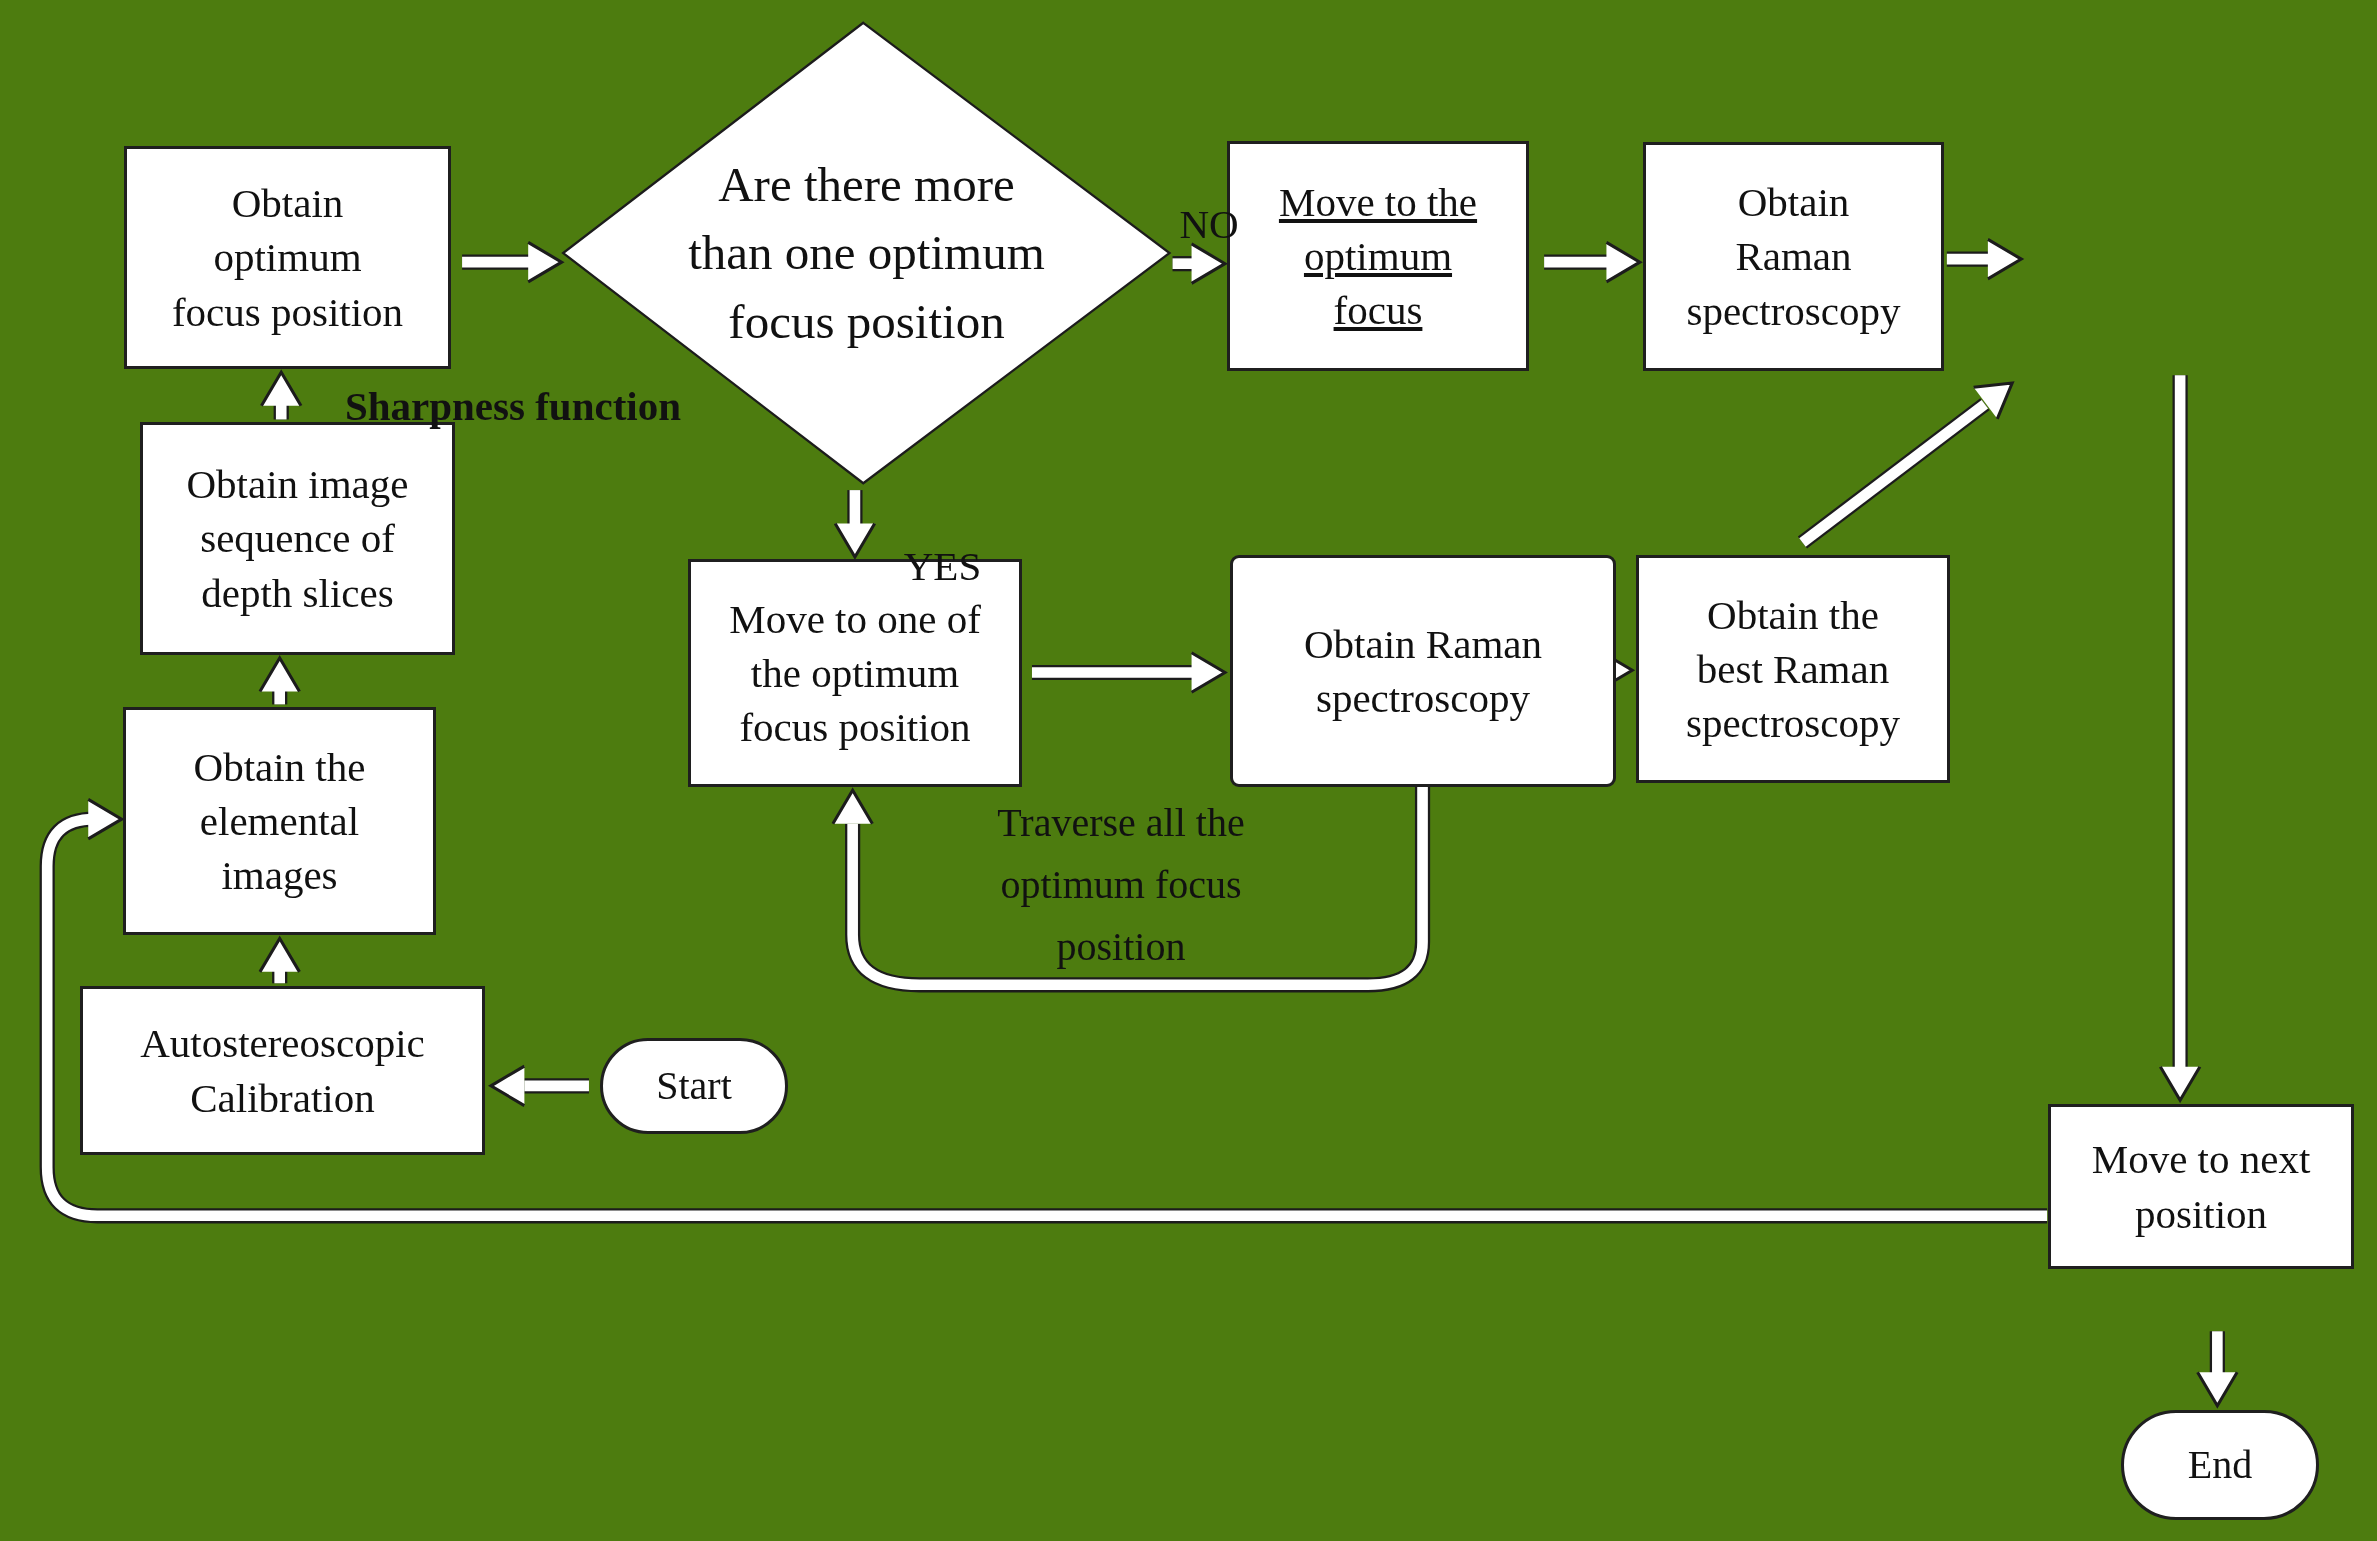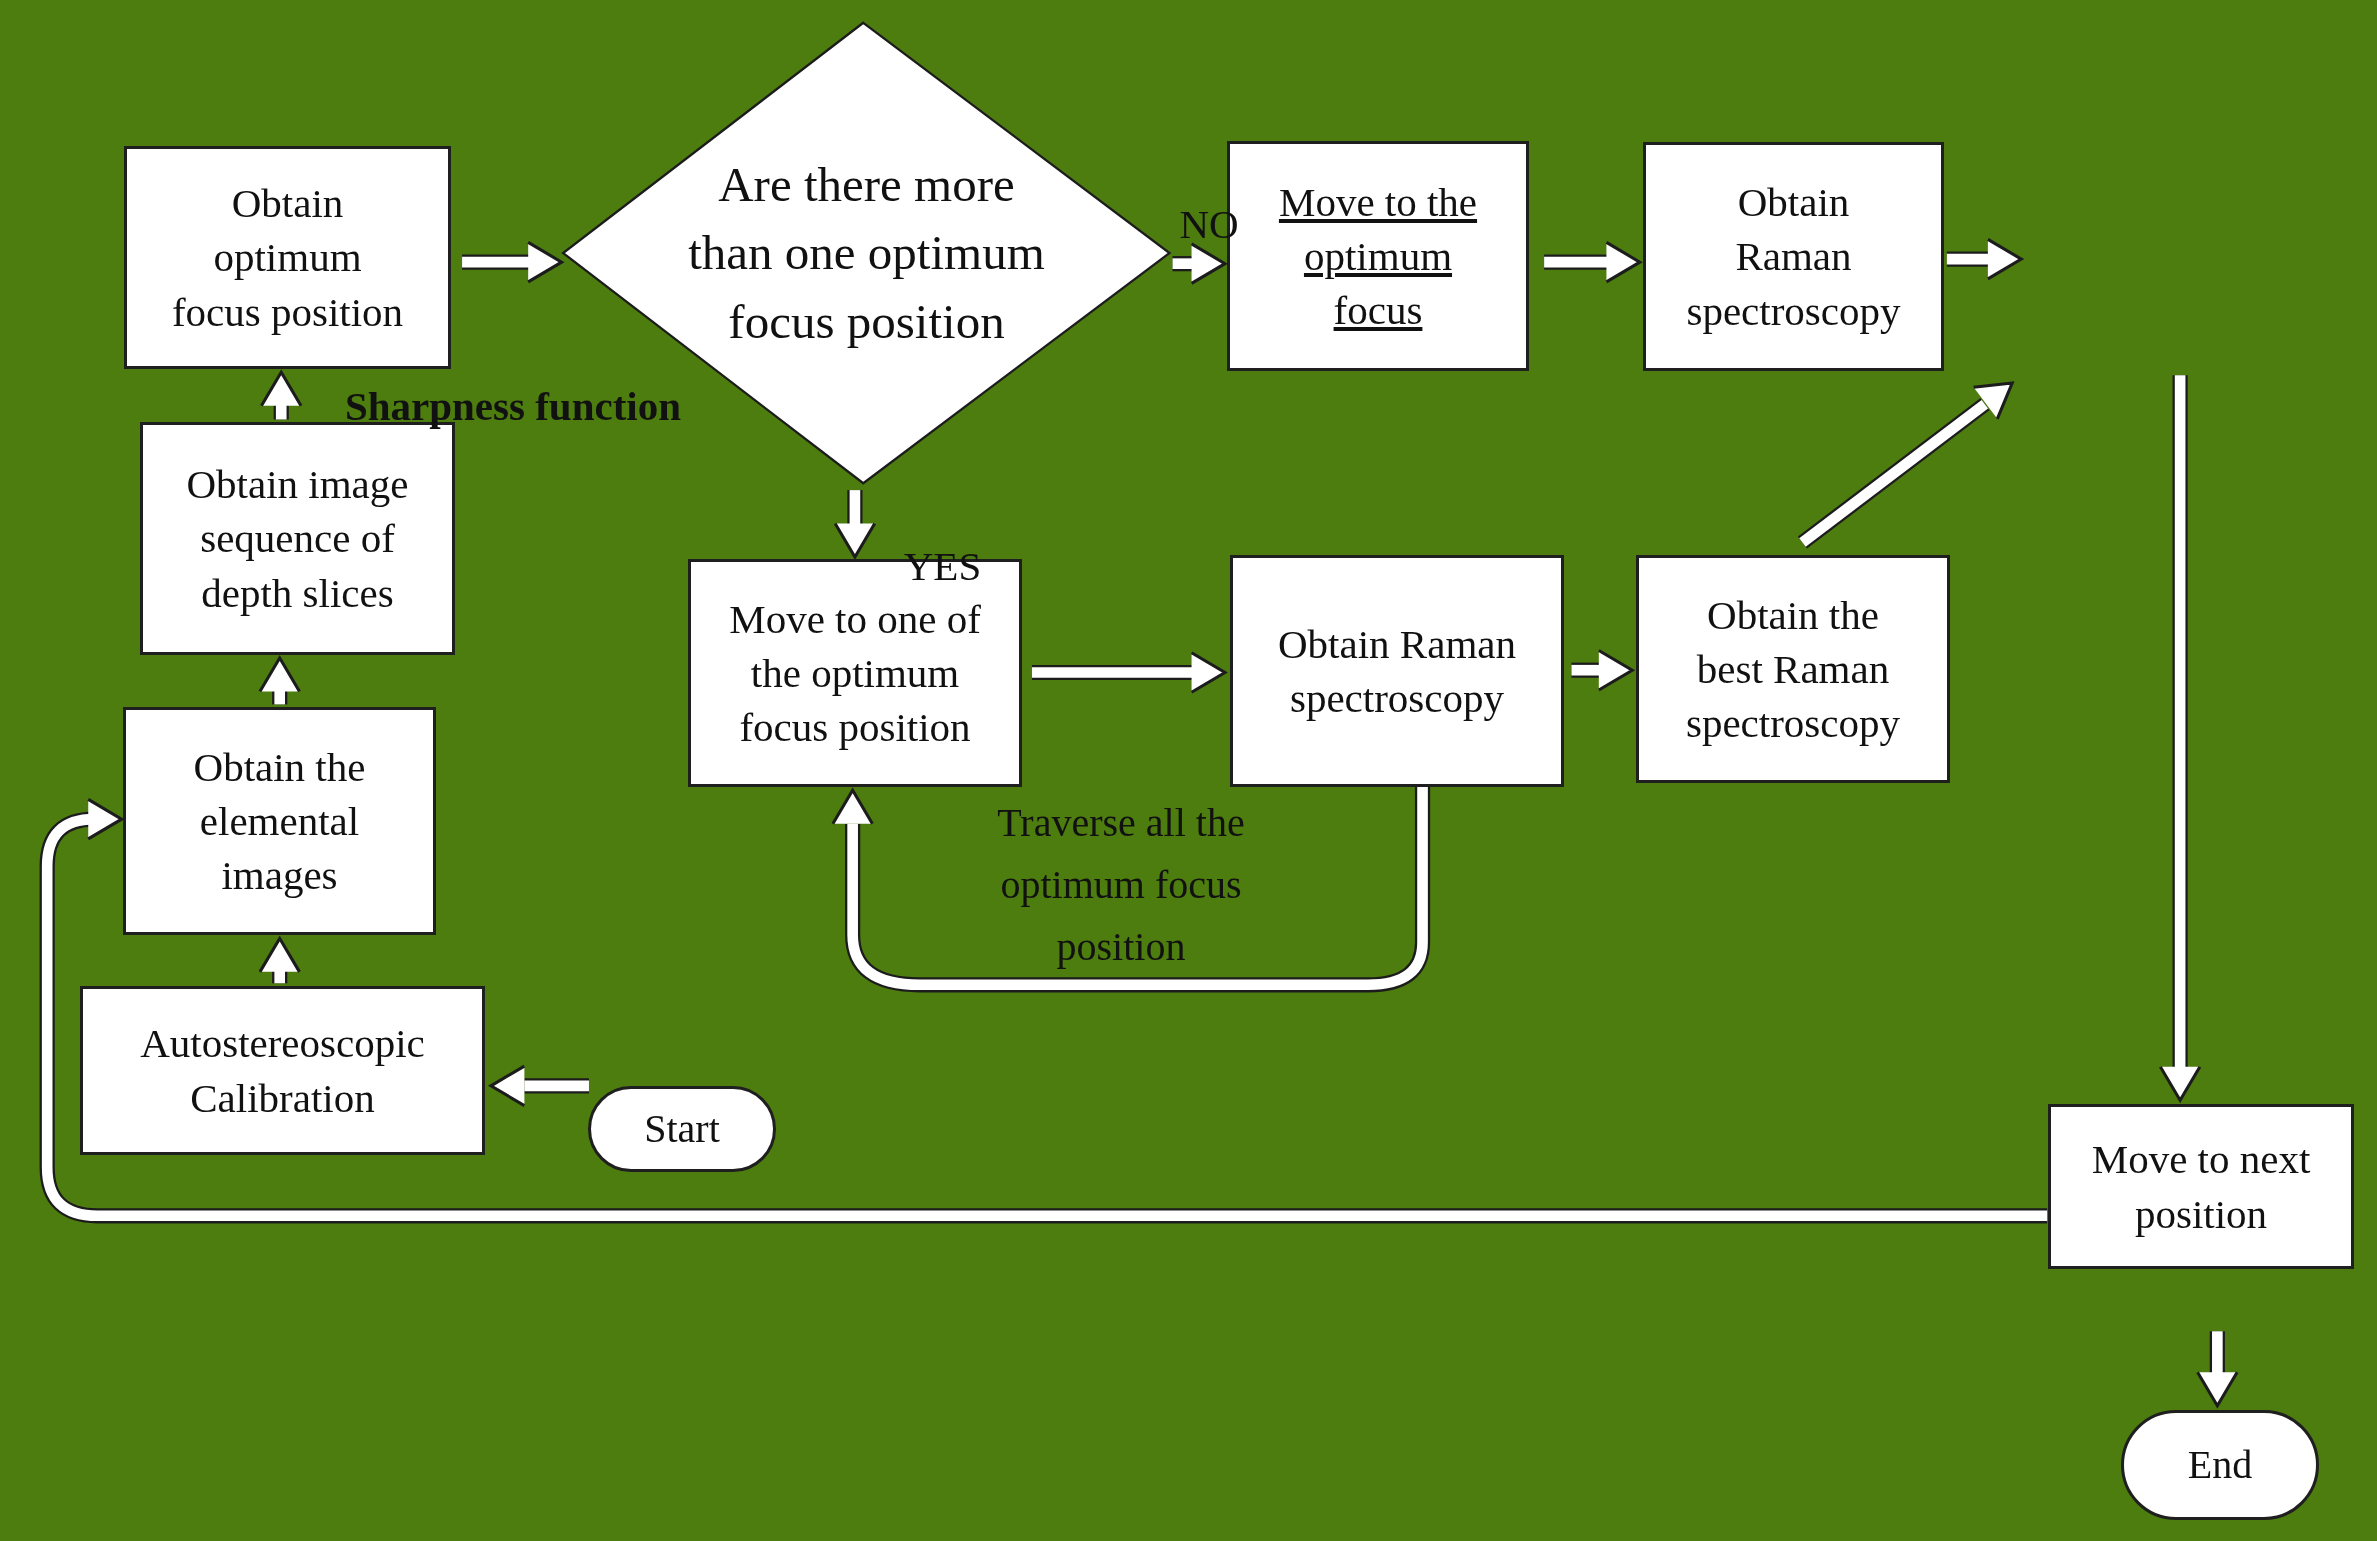--- a/index.html
+++ b/index.html
@@ -25,23 +25,23 @@
   }
   
   #n-obtain-optimum{left:124px;top:146px;width:327px;height:223px;}
   #n-decision{left:563px;top:23px;width:607px;height:461px;font-size:49px;line-height:1.4;}
   #n-move-optimum{left:1227px;top:141px;width:302px;height:230px;text-decoration:underline;}
   #n-raman-top{left:1643px;top:142px;width:301px;height:229px;}
   #n-identify{left:2029px;top:142px;width:303px;height:229px;line-height:1.25;}
   #n-image-seq{left:140px;top:422px;width:315px;height:233px;}
   #n-elemental{left:123px;top:707px;width:313px;height:228px;}
   #n-autocal{left:80px;top:986px;width:405px;height:169px;font-size:41px;}
-  #n-start{left:588px;top:1038px;width:188px;height:86px;border-radius:48px;margin-top:48px;}
+  #n-start{left:600px;top:1038px;width:188px;height:96px;border-radius:48px;}
   #n-move-one{left:688px;top:559px;width:334px;height:228px;}
-  #n-raman-mid{left:1230px;top:555px;width:334px;height:232px;}
+  #n-raman-mid{left:1230px;top:555px;width:386px;height:232px;border-radius:9px;}
   #n-best-raman{left:1636px;top:555px;width:314px;height:228px;}
   #n-move-next{left:2048px;top:1104px;width:306px;height:165px;}
   #n-end{left:2121px;top:1410px;width:198px;height:110px;border-radius:55px;}
   #lbl-sharpness{left:319px;top:376px;width:388px;font-weight:bold;}
   #lbl-no{left:1148px;top:194px;width:122px;}
   #lbl-yes{left:874px;top:508px;width:137px;margin-top:28px;}
   #lbl-traverse{left:954px;top:792px;width:334px;font-size:40px;line-height:1.55;}
 </style>
 </head>
 <body>

